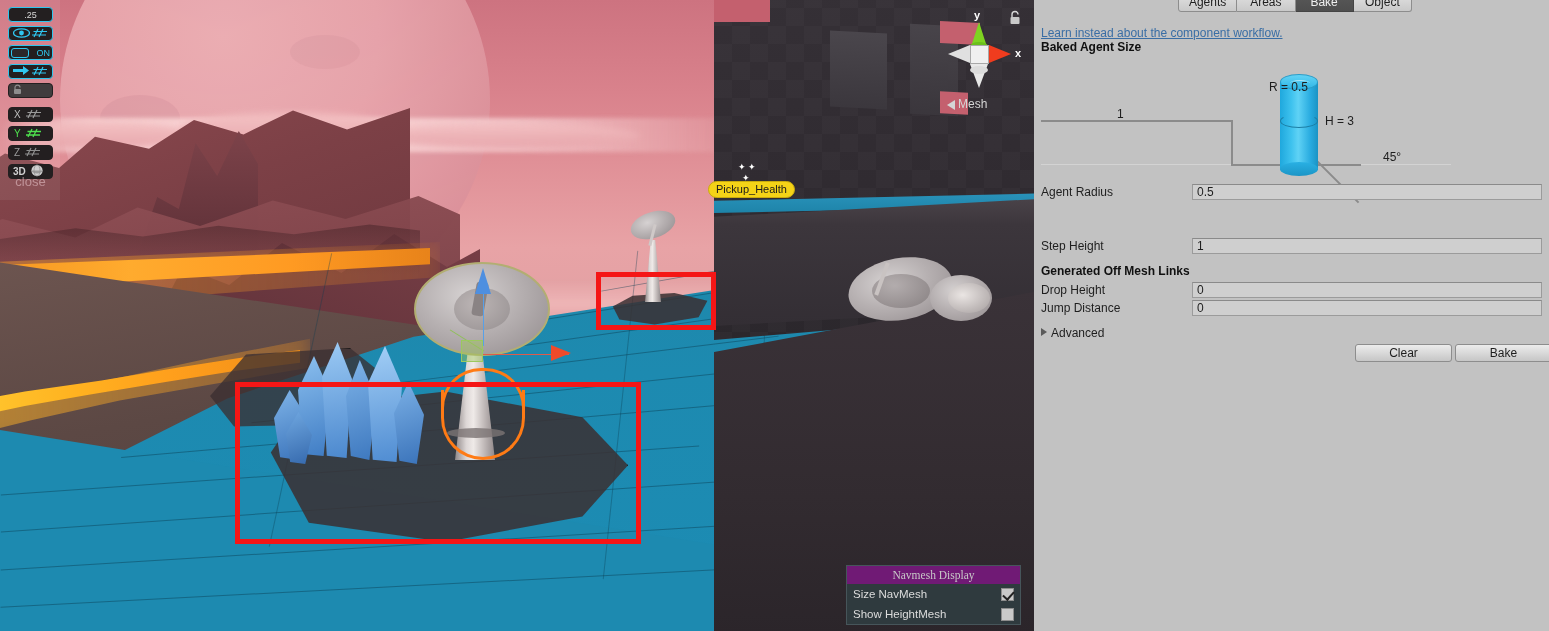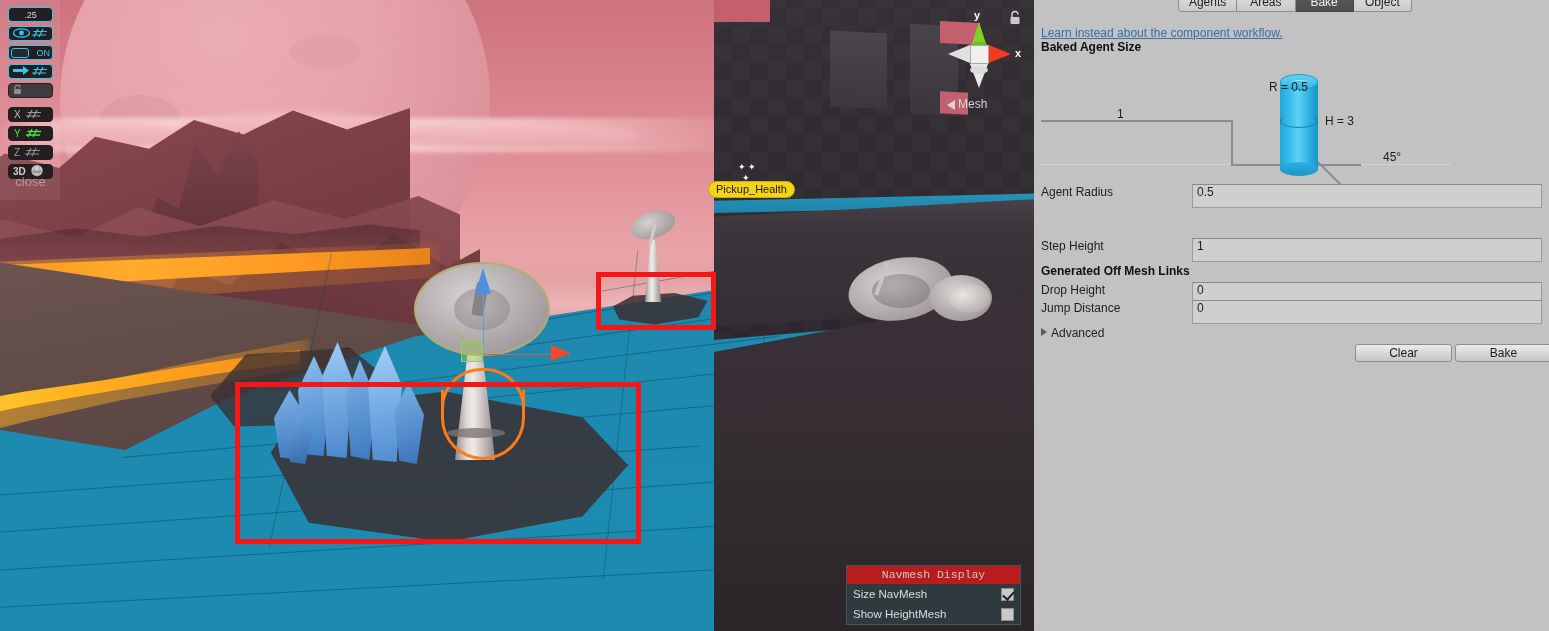--- a/index.html
+++ b/index.html
@@ -205,21 +205,21 @@
     font-family:"Liberation Sans",sans-serif;
   }
 
   
   #navmesh-display{
     position:absolute; left:846px; top:565px; width:175px; height:60px;
     background:#2f3a3e; border:1px solid #46555a;
   }
   #navmesh-display .nd-title{
     height:18px; line-height:18px; text-align:center; color:#c8c8c8;
-    font-size:11.5px; background:#b91c1c; font-family:Liberation Mono, monospace;
+    font-size:11.5px; background:#701a75; font-family:Liberation Serif, serif;
   }
   .nd-row{
     height:20px; display:flex; align-items:center; justify-content:space-between;
     padding:0 6px 0 6px; color:#dcdcdc; font-size:11.5px;
     font-family:"Liberation Sans",sans-serif;
   }
   .nd-cb{
     width:13px; height:13px; background:#c9c9c9; border:1px solid #8d8d8d;
     position:relative;
   }
@@ -283,21 +283,21 @@
   }
   .cyl-topline{
     position:absolute; left:249px; top:18px; width:20px; height:6px;
     border-top:1px solid rgba(255,255,255,.55); border-radius:50%;
   }
 
   
   .prow{ position:absolute; left:7px; width:501px; height:18px; }
   .plabel{ position:absolute; left:0; top:1px; font-size:12px; color:#1e1e1e; }
   .pfield{
-    position:absolute; left:151px; width:350px; height:24px;
+    position:absolute; left:151px; width:350px; height:16px;
     background:#cfcfcf; border:1px solid #9b9b9b; border-top-color:#8a8a8a;
     font-size:12px; color:#1e1e1e; padding-left:4px; line-height:14px;
   }
   .slider-track{
     position:absolute; left:151px; top:8px; width:299px; height:3px;
     background:#8b8b8b; border-radius:2px;
   }
   .slider-num{
     position:absolute; left:459px; top:0px; width:49px; height:16px;
     background:#cfcfcf; border:1px solid #9b9b9b;

